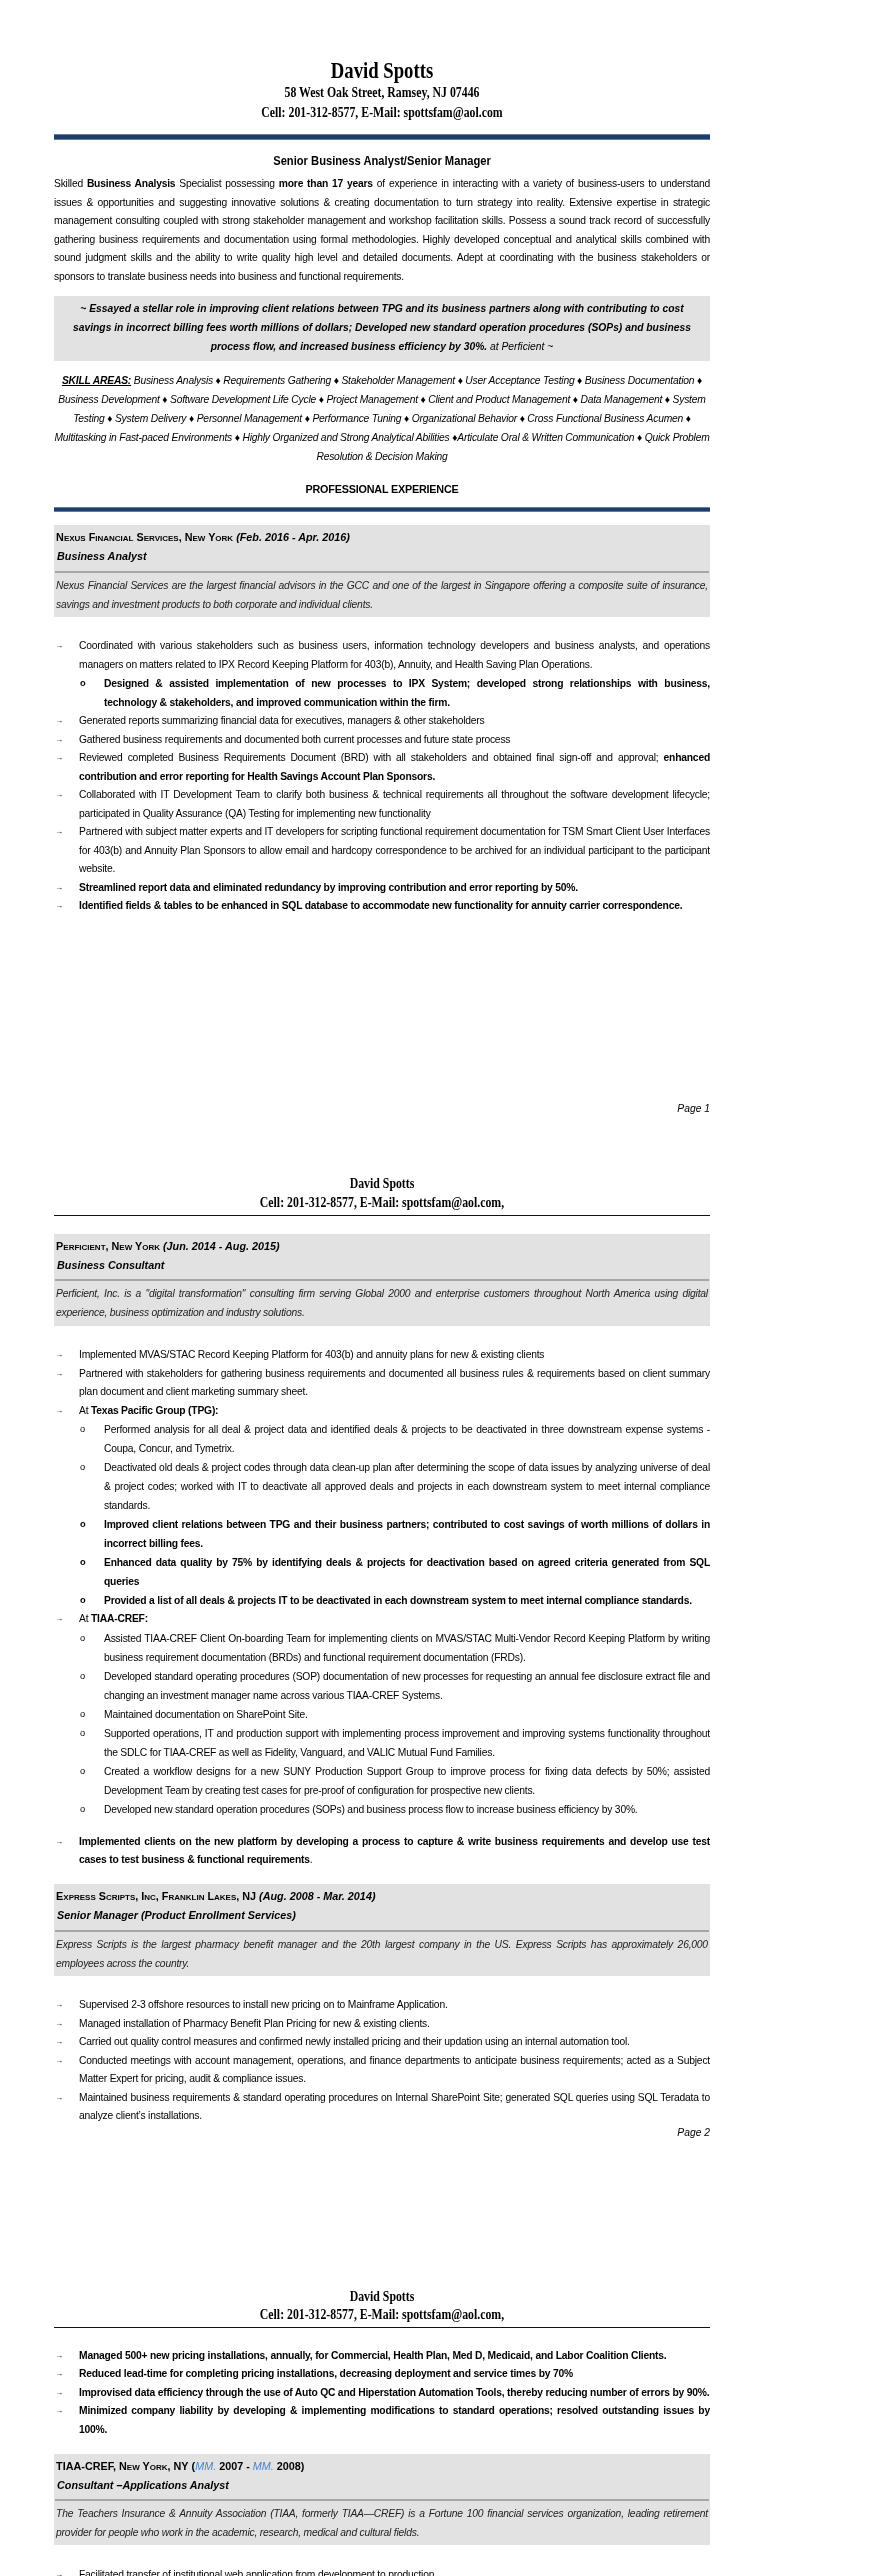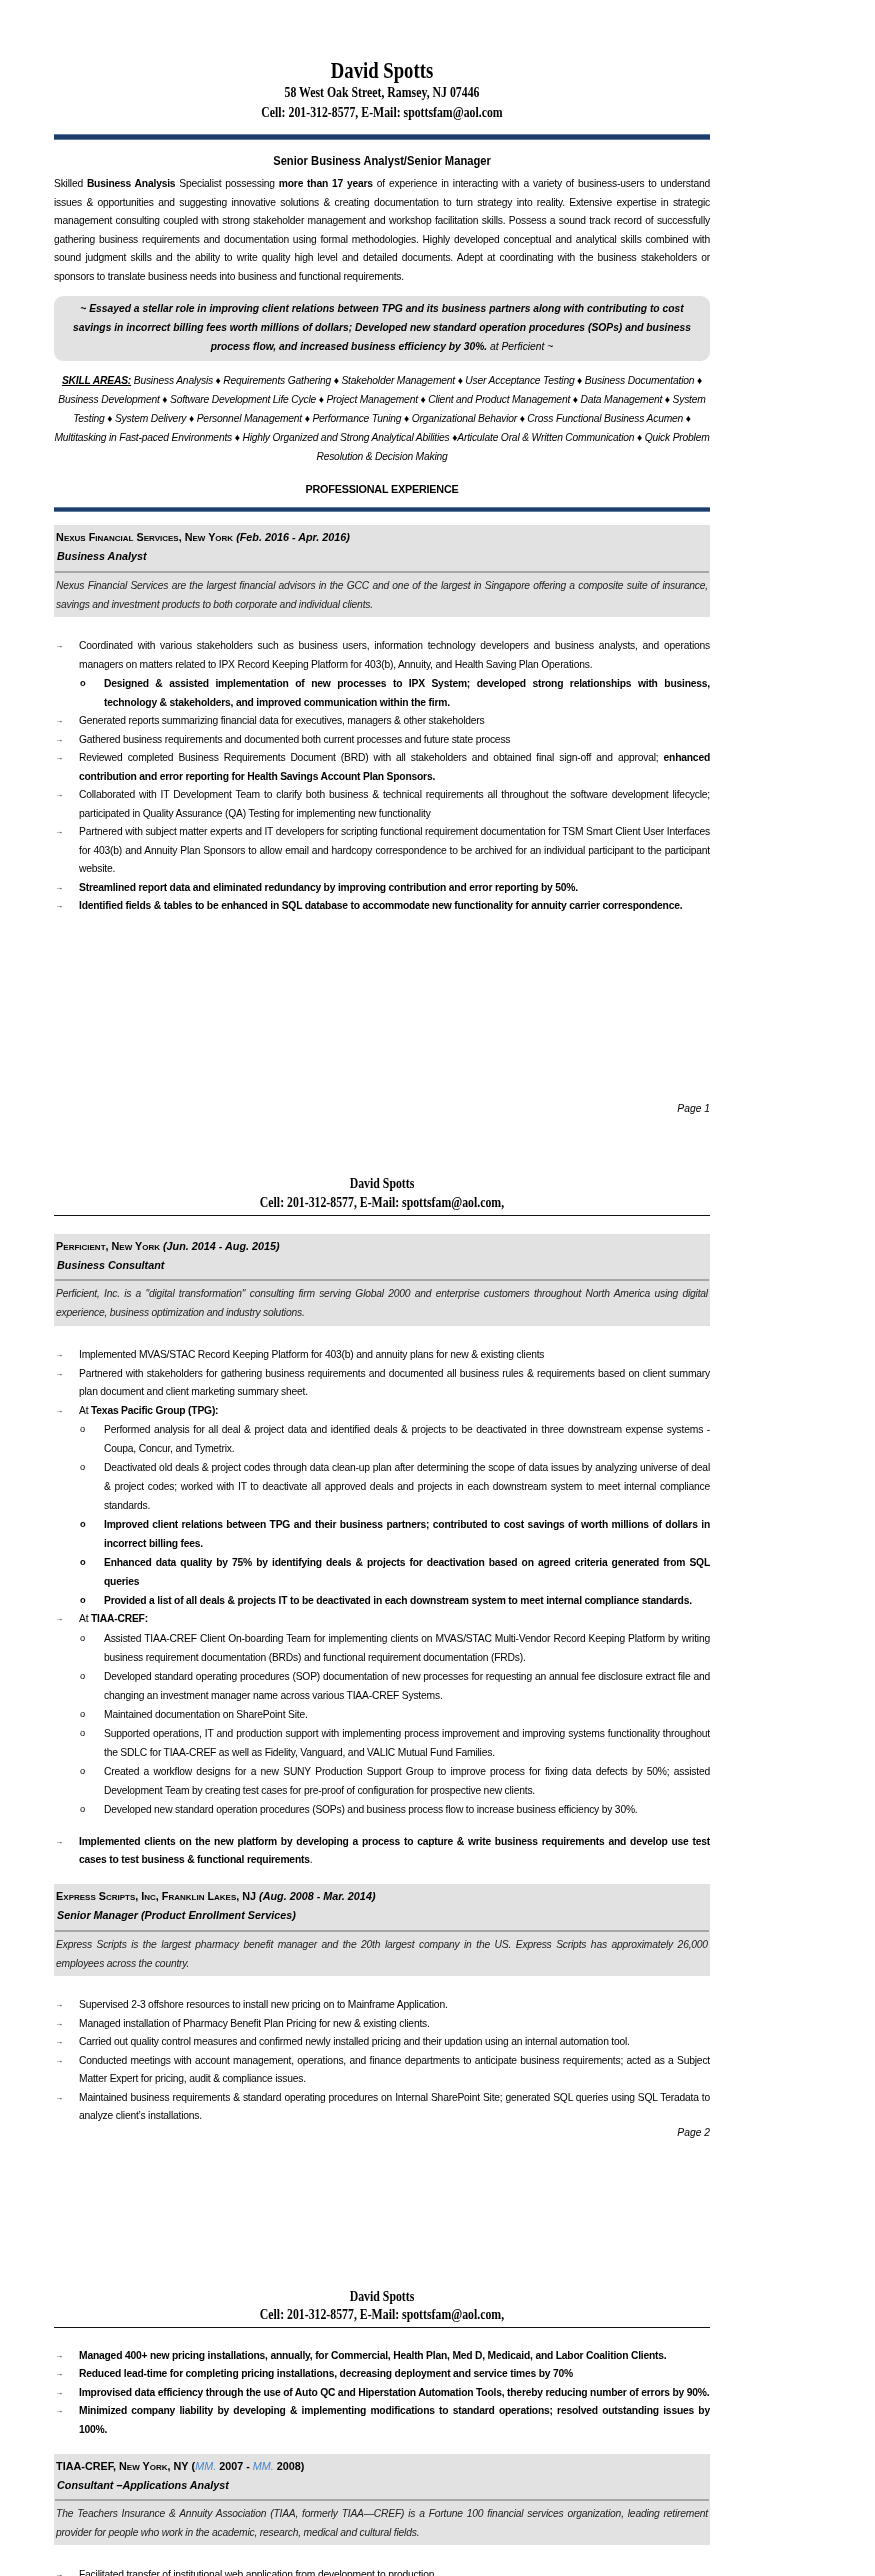--- a/index.html
+++ b/index.html
@@ -10,21 +10,21 @@
   .page-3 { height: 1133px; padding-top: 20.6px; }
 
   .name { font-family: "Liberation Serif", serif; font-weight: bold; text-align: center; font-size: 24px; line-height: 1.05; margin: 0; transform: scaleX(0.78); }
   .addr, .contact { font-family: "Liberation Serif", serif; font-weight: bold; text-align: center; font-size: 14.4px; line-height: 1.35; margin: 0; transform: scaleX(0.82); }
   .name-small { font-family: "Liberation Serif", serif; font-weight: bold; text-align: center; font-size: 14.4px; line-height: 1.3; margin: 0; transform: scaleX(0.82); }
   .rule-blue { height: 3.1px; background: #1f3d6b; border-top: 0.5px solid #5f7fa8; border-bottom: 0.5px solid #5f7fa8; margin: 12.4px 0 13.4px; }
   .rule-black { height: 1px; background: #111; margin: 3.1px 0 18.5px; }
 
   .headline { text-align: center; font-weight: bold; font-size: 13px; margin: 0 0 7.2px; transform: scaleX(0.86); }
   .summary { font-size: 10.3px; line-height: 18.5px; text-align: justify; margin: 0 0 10.3px; letter-spacing: -0.2px; }
-  .highlight-box { background: #e2e2e2; padding: 2.1px 15.5px 5.2px; text-align: center; font-size: 10.3px; line-height: 19px; font-style: italic; margin: 0 0 10.3px; border-radius: 9px; }
+  .highlight-box { background: #e2e2e2; padding: 2.1px 15.5px 5.2px; text-align: center; font-size: 10.3px; line-height: 19px; font-style: italic; margin: 0 0 10.3px; }
   .highlight-box b { font-weight: bold; }
   .skills { text-align: center; font-style: italic; font-size: 10.3px; line-height: 19px; margin: 0 0 16.5px; letter-spacing: -0.2px; }
   .skills .label { font-weight: bold; text-decoration: underline; text-align: right; }
   .section-title { text-align: center; font-weight: bold; font-size: 10.8px; margin: 0; letter-spacing: -0.2px; }
 
   .job-box { background: #e2e2e2; padding: 3.1px 0 0; margin: 0 0 20.6px; }
   .job-head { padding: 0 2.1px; font-size: 10.8px; line-height: 19px; }
   .company { font-weight: bold; font-variant: small-caps; }
   .dates { font-weight: bold; font-style: italic; }
   .mm { color: #4a86c8; font-style: italic; font-weight: normal; }
@@ -163,21 +163,21 @@
 
   <div class="page-num">Page 2</div>
 </div>
 
 <div class="page page-3">
   <div class="name-small">David Spotts</div>
   <div class="name-small">Cell: 201-312-8577, E-Mail: spottsfam@aol.com,</div>
   <div class="rule-black"></div>
 
   <ul class="arrow">
-    <li class="b"><span class="mark">→</span><span>Managed 400+ new pricing installations, annually, for Commercial, Health Plan, Med D, Medicaid, and Labor Coalition Clients.</span></li>
+    <li class="b"><span class="mark">→</span><span>Managed 500+ new pricing installations, annually, for Commercial, Health Plan, Med D, Medicaid, and Labor Coalition Clients.</span></li>
     <li class="b"><span class="mark">→</span><span>Reduced lead-time for completing pricing installations, decreasing deployment and service times by 70%</span></li>
     <li class="b"><span class="mark">→</span><span>Improvised data efficiency through the use of Auto QC and Hiperstation Automation Tools, thereby reducing number of errors by 90%.</span></li>
     <li class="b"><span class="mark">→</span><span>Minimized company liability by developing &amp; implementing modifications to standard operations; resolved outstanding issues by 100%.</span></li>
   </ul>
   <div class="gap"></div>
 
   <div class="job-box">
     <div class="job-head">
       <span class="company">TIAA-CREF, New York, NY</span>
       <span class="dates" style="font-style:normal;"><span>(</span><span class="mm">MM.</span><span> 2007 - </span><span class="mm">MM.</span><span> 2008)</span></span>

